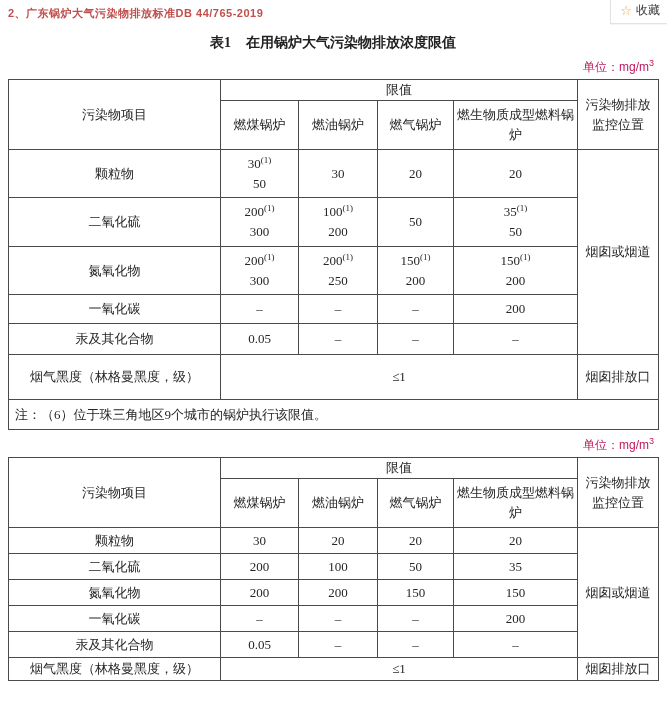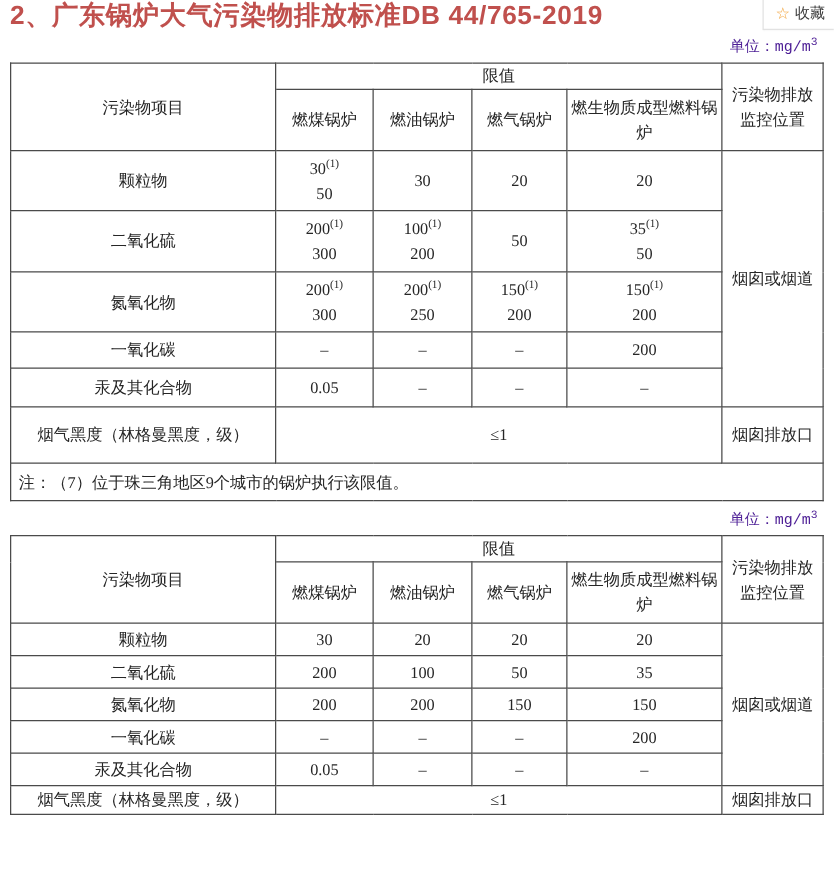--- a/index.html
+++ b/index.html
@@ -1,21 +1,21 @@
 <!DOCTYPE html>
 <html><head>
 <meta charset="utf-8">
 <style>
   html,body{margin:0;padding:0;}
   body{font-family:"Liberation Sans","DejaVu Sans",sans-serif;background:#ffffff;}
   .screen{position:relative;width:667px;height:713px;background:#ffffff;overflow:hidden;}
 
   .page-title{
     margin:3px 0 0 8px;
-    font-size:21px;line-height:20px;font-weight:bold;
+    font-size:11px;line-height:20px;font-weight:bold;
     color:#c0504d;letter-spacing:0.5px;
   }
 
   .fav-button{
     position:absolute;top:-4px;right:-6px;
     background:#ffffff;border:1px solid #e2e2e2;
     padding:5px 12px 5px 9px;
     font-size:12px;line-height:16px;color:#3a3a3a;
     display:flex;align-items:center;gap:4px;cursor:pointer;
     box-shadow:0 1px 1px rgba(0,0,0,0.04);
@@ -27,22 +27,22 @@
     text-align:center;font-weight:bold;color:#222;
     font-size:14px;line-height:18px;
     font-family:"Liberation Serif","DejaVu Serif",serif;
   }
   .cap1{margin-top:11px;}
   .cap2{margin-top:25px;}
   .table-caption .cap-title{margin-left:15px;}
 
   .unit-line{
     margin-top:3px;padding-right:4px;
-    text-align:right;font-size:12px;line-height:16px;color:#4c1d95;
-    font-family:Liberation Mono, monospace;
+    text-align:right;font-size:12px;line-height:16px;color:#be185d;
+    font-family:Liberation Sans, sans-serif;
   }
   .unit-line sup{font-size:9px;}
 
   table.std{
     margin-top:4px;border-collapse:collapse;table-layout:fixed;width:650px;
     font-family:"Liberation Serif","DejaVu Serif",serif;
     color:#262626;
   }
   table.std td{
     border:1px solid #4a4a4a;
@@ -57,20 +57,96 @@
 </head>
 <body>
 
 <div class="screen">
 
   <div class="page-title">2、广东锅炉大气污染物排放标准DB 44/765-2019</div>
 
   <div class="fav-button">
     <span class="star">☆</span>
     <span>收藏</span>
+  </div>
+
+  <div class="section">
+    <div class="table-caption cap1">
+      <span>表1</span><span class="cap-title">在用锅炉大气污染物排放浓度限值</span>
+    </div>
+    <div class="unit-line">
+      <span>单位：</span><span>mg/m</span><sup>3</sup>
+    </div>
+    <table class="std">
+        <colgroup>
+          <col style="width: 212px;">
+          <col style="width: 78px;">
+          <col style="width: 79px;">
+          <col style="width: 76px;">
+          <col style="width: 124px;">
+          <col style="width: 81px;">
+        </colgroup>
+        <tbody>
+          <tr>
+            <td rowspan="2" style="height: 25px;">污染物项目</td>
+            <td colspan="4">限值</td>
+            <td rowspan="2" class="vline">污染物排放监控位置</td>
+          </tr>
+          <tr>
+            <td class="vline" style="height: 48px;">燃煤锅炉</td>
+            <td class="vline" style="height: 48px;">燃油锅炉</td>
+            <td class="vline" style="height: 48px;">燃气锅炉</td>
+            <td class="vline" style="height: 48px;">燃生物质成型燃料锅炉</td>
+          </tr>
+          <tr>
+            <td style="height: 47px;">颗粒物</td>
+            <td>30<sup>(1)</sup><br>50</td>
+            <td>30</td>
+            <td>20</td>
+            <td>20</td>
+            <td rowspan="5">烟囱或烟道</td>
+          </tr>
+          <tr>
+            <td style="height: 48px;">二氧化硫</td>
+            <td>200<sup>(1)</sup><br>300</td>
+            <td>100<sup>(1)</sup><br>200</td>
+            <td>50</td>
+            <td>35<sup>(1)</sup><br>50</td>
+          </tr>
+          <tr>
+            <td style="height: 47px;">氮氧化物</td>
+            <td>200<sup>(1)</sup><br>300</td>
+            <td>200<sup>(1)</sup><br>250</td>
+            <td>150<sup>(1)</sup><br>200</td>
+            <td>150<sup>(1)</sup><br>200</td>
+          </tr>
+          <tr>
+            <td style="height: 28px;">一氧化碳</td>
+            <td>–</td>
+            <td>–</td>
+            <td>–</td>
+            <td>200</td>
+          </tr>
+          <tr>
+            <td style="height: 30px;">汞及其化合物</td>
+            <td>0.05</td>
+            <td>–</td>
+            <td>–</td>
+            <td>–</td>
+          </tr>
+          <tr>
+            <td style="height: 44px;">烟气黑度（林格曼黑度，级）</td>
+            <td colspan="4">≤1</td>
+            <td>烟囱排放口</td>
+          </tr>
+          <tr>
+            <td colspan="6" class="note-cell" style="height: 29px;">注：（6）位于珠三角地区9个城市的锅炉执行该限值。</td>
+          </tr>
+        </tbody>
+      </table>
   </div>
 
   <div class="section">
     <div class="unit-line">
       <span>单位：</span><span>mg/m</span><sup>3</sup>
     </div>
     <table class="std">
         <colgroup>
           <col style="width: 212px;">
           <col style="width: 78px;">
@@ -85,130 +161,57 @@
             <td colspan="4">限值</td>
             <td rowspan="2" class="vline">污染物排放监控位置</td>
           </tr>
           <tr>
             <td class="vline" style="height: 48px;">燃煤锅炉</td>
             <td class="vline" style="height: 48px;">燃油锅炉</td>
             <td class="vline" style="height: 48px;">燃气锅炉</td>
             <td class="vline" style="height: 48px;">燃生物质成型燃料锅炉</td>
           </tr>
           <tr>
-            <td style="height: 47px;">颗粒物</td>
-            <td>30<sup>(1)</sup><br>50</td>
+            <td style="height: 25px;">颗粒物</td>
             <td>30</td>
             <td>20</td>
             <td>20</td>
+            <td>20</td>
             <td rowspan="5">烟囱或烟道</td>
           </tr>
           <tr>
-            <td style="height: 48px;">二氧化硫</td>
-            <td>200<sup>(1)</sup><br>300</td>
-            <td>100<sup>(1)</sup><br>200</td>
+            <td style="height: 25px;">二氧化硫</td>
+            <td>200</td>
+            <td>100</td>
             <td>50</td>
-            <td>35<sup>(1)</sup><br>50</td>
-          </tr>
-          <tr>
-            <td style="height: 47px;">氮氧化物</td>
-            <td>200<sup>(1)</sup><br>300</td>
-            <td>200<sup>(1)</sup><br>250</td>
-            <td>150<sup>(1)</sup><br>200</td>
-            <td>150<sup>(1)</sup><br>200</td>
-          </tr>
-          <tr>
-            <td style="height: 28px;">一氧化碳</td>
-            <td>–</td>
-            <td>–</td>
-            <td>–</td>
-            <td>200</td>
-          </tr>
-          <tr>
-            <td style="height: 30px;">汞及其化合物</td>
+            <td>35</td>
+          </tr>
+          <tr>
+            <td style="height: 25px;">氮氧化物</td>
+            <td>200</td>
+            <td>200</td>
+            <td>150</td>
+            <td>150</td>
+          </tr>
+          <tr>
+            <td style="height: 25px;">一氧化碳</td>
+            <td>–</td>
+            <td>–</td>
+            <td>–</td>
+            <td>200</td>
+          </tr>
+          <tr>
+            <td style="height: 25px;">汞及其化合物</td>
             <td>0.05</td>
             <td>–</td>
             <td>–</td>
             <td>–</td>
           </tr>
           <tr>
-            <td style="height: 44px;">烟气黑度（林格曼黑度，级）</td>
+            <td style="height: 22px;">烟气黑度（林格曼黑度，级）</td>
             <td colspan="4">≤1</td>
             <td>烟囱排放口</td>
-          </tr>
-          <tr>
-            <td colspan="6" class="note-cell" style="height: 29px;">注：（7）位于珠三角地区9个城市的锅炉执行该限值。</td>
           </tr>
         </tbody>
       </table>
   </div>
 
-  <div class="section">
-    <div class="unit-line">
-      <span>单位：</span><span>mg/m</span><sup>3</sup>
-    </div>
-    <table class="std">
-        <colgroup>
-          <col style="width: 212px;">
-          <col style="width: 78px;">
-          <col style="width: 79px;">
-          <col style="width: 76px;">
-          <col style="width: 124px;">
-          <col style="width: 81px;">
-        </colgroup>
-        <tbody>
-          <tr>
-            <td rowspan="2" style="height: 25px;">污染物项目</td>
-            <td colspan="4">限值</td>
-            <td rowspan="2" class="vline">污染物排放监控位置</td>
-          </tr>
-          <tr>
-            <td class="vline" style="height: 48px;">燃煤锅炉</td>
-            <td class="vline" style="height: 48px;">燃油锅炉</td>
-            <td class="vline" style="height: 48px;">燃气锅炉</td>
-            <td class="vline" style="height: 48px;">燃生物质成型燃料锅炉</td>
-          </tr>
-          <tr>
-            <td style="height: 25px;">颗粒物</td>
-            <td>30</td>
-            <td>20</td>
-            <td>20</td>
-            <td>20</td>
-            <td rowspan="5">烟囱或烟道</td>
-          </tr>
-          <tr>
-            <td style="height: 25px;">二氧化硫</td>
-            <td>200</td>
-            <td>100</td>
-            <td>50</td>
-            <td>35</td>
-          </tr>
-          <tr>
-            <td style="height: 25px;">氮氧化物</td>
-            <td>200</td>
-            <td>200</td>
-            <td>150</td>
-            <td>150</td>
-          </tr>
-          <tr>
-            <td style="height: 25px;">一氧化碳</td>
-            <td>–</td>
-            <td>–</td>
-            <td>–</td>
-            <td>200</td>
-          </tr>
-          <tr>
-            <td style="height: 25px;">汞及其化合物</td>
-            <td>0.05</td>
-            <td>–</td>
-            <td>–</td>
-            <td>–</td>
-          </tr>
-          <tr>
-            <td style="height: 22px;">烟气黑度（林格曼黑度，级）</td>
-            <td colspan="4">≤1</td>
-            <td>烟囱排放口</td>
-          </tr>
-        </tbody>
-      </table>
-  </div>
-
 </div>
 
 </body></html>

